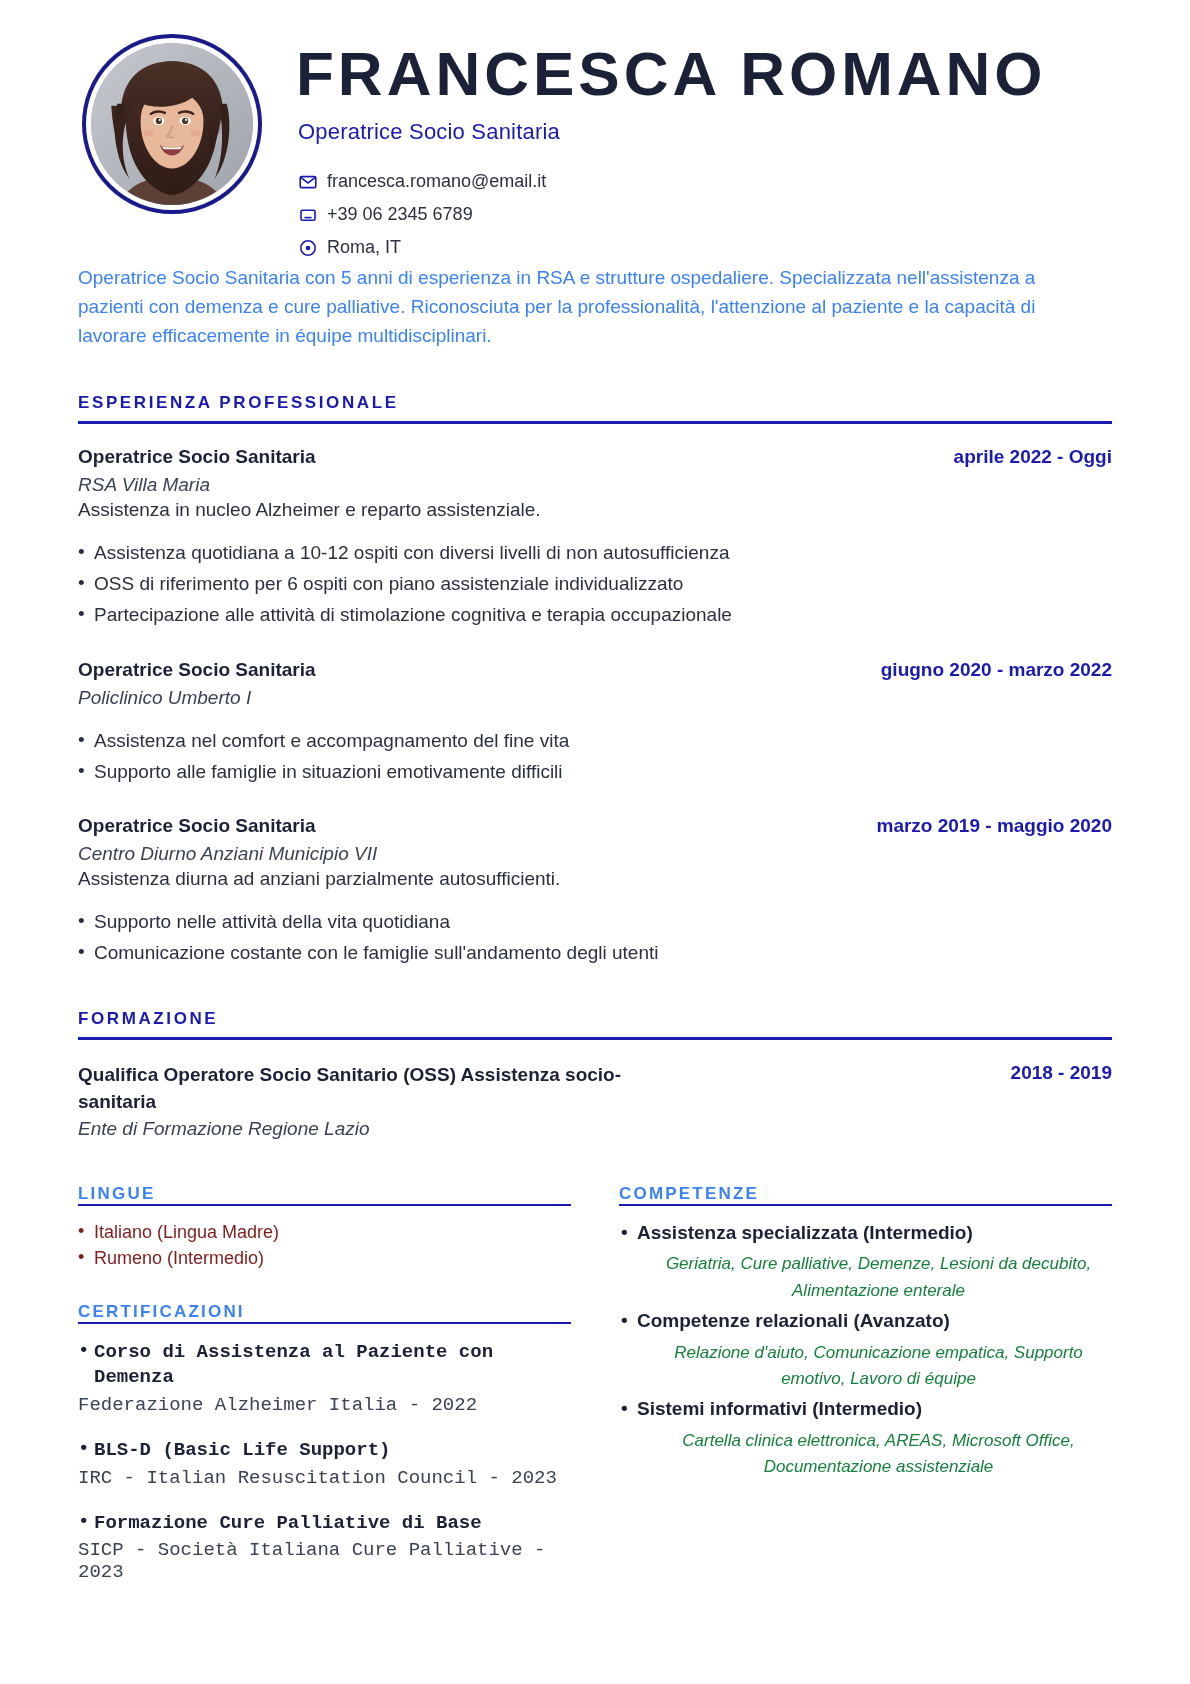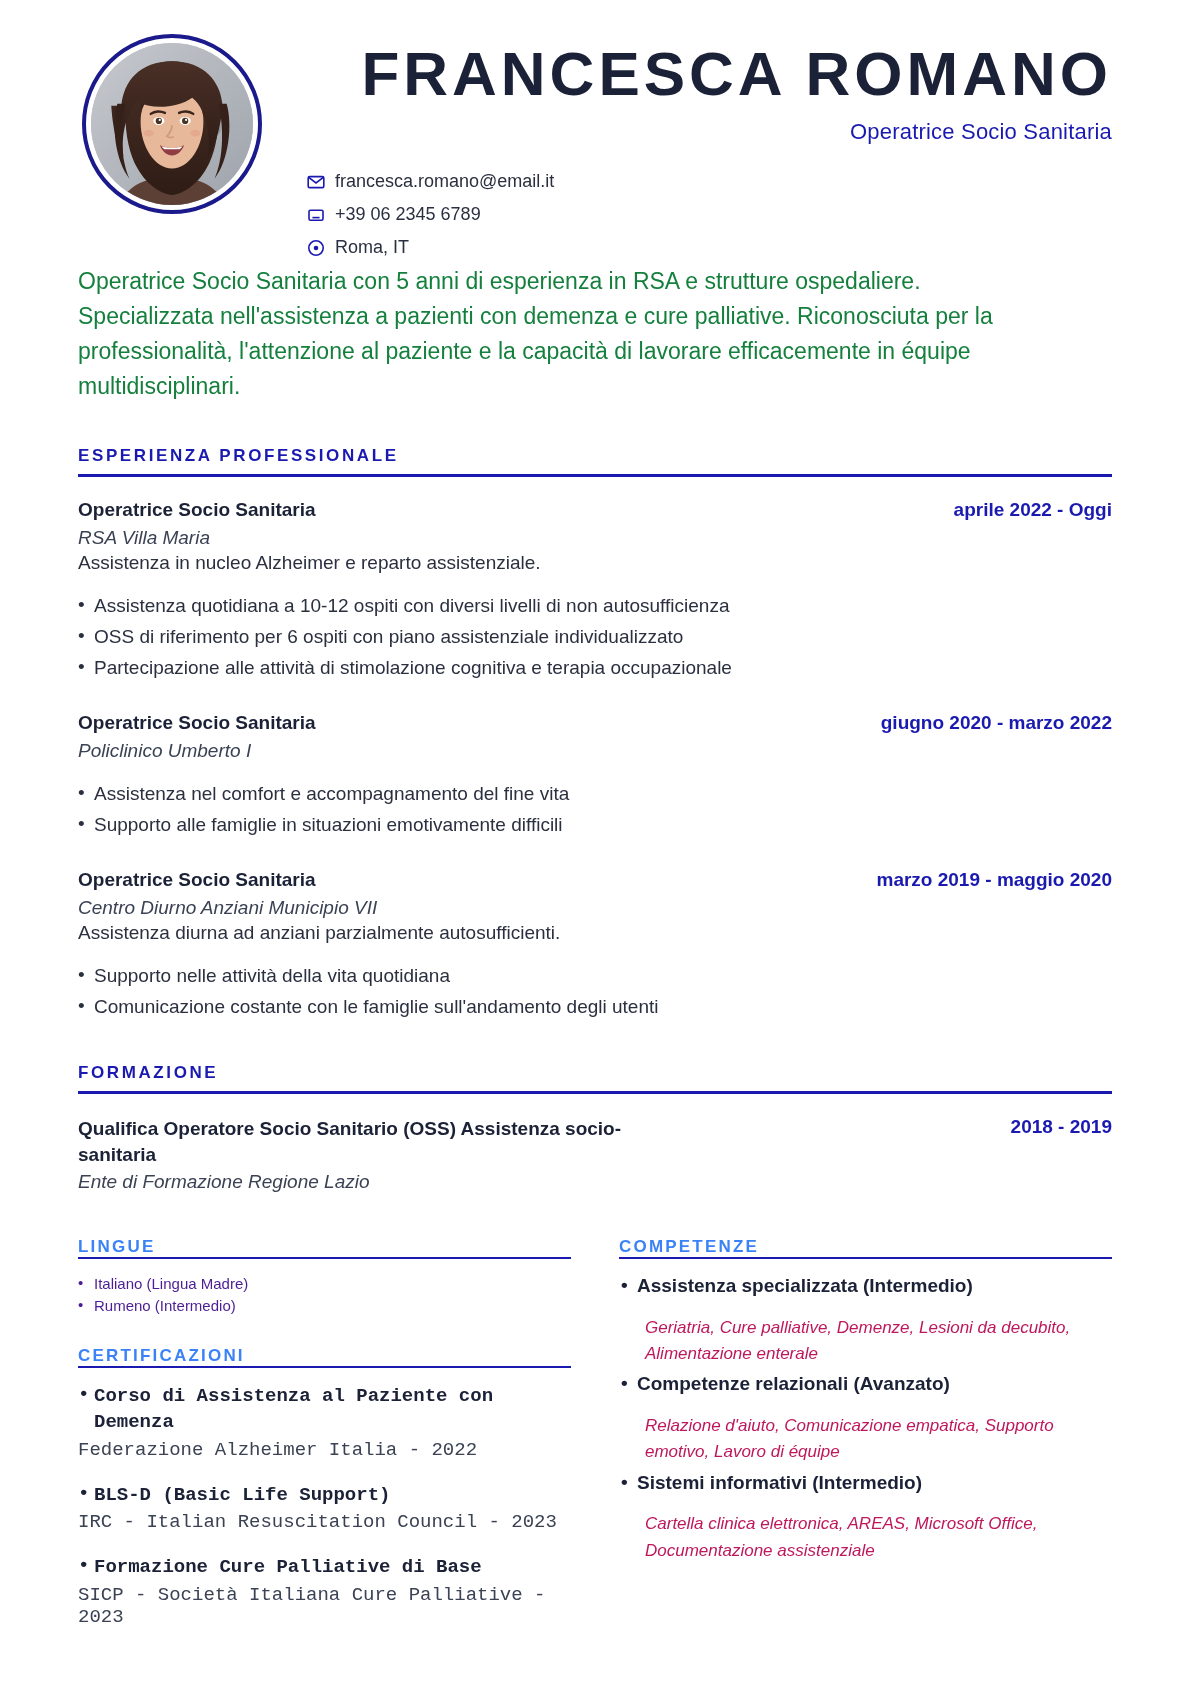--- a/index.html
+++ b/index.html
@@ -7,21 +7,21 @@
   body {
     width:1190px; height:1684px;
     font-family:"Liberation Sans", sans-serif;
     color:#1f2937;
     position:relative;
     overflow:hidden;
   }
   .page { width:1190px; height:1684px; padding:20px 78px 0 78px; position:relative; }
 
   
-  .header { display:flex; align-items:flex-start; gap:8px; position:relative; height:252px;text-align:right; }
+  .header { display:flex; align-items:flex-start; gap:0; position:relative; height:252px; }
   .photo-wrap { width:180px; height:180px; flex:0 0 180px; margin-top:14px; margin-left:4px; }
   .photo-ring {
     width:180px; height:180px; border-radius:50%;
     border:4px solid #1a1a8c; padding:5px; background:#fff;
   }
   .photo {
     width:100%; height:100%; border-radius:50%;
     overflow:hidden; position:relative; background:#b9bcc2;
   }
   .photo svg { display:block; width:100%; height:100%; }
@@ -34,21 +34,21 @@
     margin-left:-2px;
   }
   .role { font-size:22px; color:#1a1ab0; margin-top:14px; font-weight:400; letter-spacing:.2px;}
   .contacts { margin-top:26px; }
   .contact-row { display:flex; align-items:center; gap:9px; margin-bottom:12px; font-size:18px; color:#2b3040; }
   .contact-row .ic { width:20px; height:20px; flex:0 0 20px; display:block; color:#1a1ab0; }
   .contact-row .ic svg { display:block; width:20px; height:20px; }
 
   
   .summary {
-    font-size:23px; line-height:1.52; color:#15803d;
+    font-size:19px; line-height:1.52; color:#3b82f6;
     margin-top:-8px; margin-bottom:0; max-width:965px;
   }
 
   
   .section { margin-top:42px; }
   .sec-title {
     font-size:17px; font-weight:700; letter-spacing:2.6px;
     color:#1a1ab0; text-transform:uppercase; padding-bottom:8px;
   }
   .sec-rule { height:3px; background:#1a1ab0; width:100%; }
@@ -74,32 +74,32 @@
   
   .cols { display:flex; gap:48px; margin-top:44px; }
   .col { flex:1 1 0; min-width:0; }
   .sub-title {
     font-size:17px; font-weight:700; letter-spacing:2.2px;
     color:#3b82f6; text-transform:uppercase; 
   }
   .sub-rule { height:2px; background:#1a1ab0; width:100%; }
 
   .lang-list { list-style:none; margin-top:14px; }
-  .lang-list li { font-size:15px; color:#4c1d95; position:relative; padding-left:16px; line-height:1.44; }
+  .lang-list li { font-size:18px; color:#7f1d1d; position:relative; padding-left:16px; line-height:1.44; }
   .lang-list li:before { content:"\2022"; position:absolute; left:0; top:-1px; }
 
   .cert { margin-top:16px;font-family:Liberation Mono, monospace; }
   .cert-name { font-size:19px; font-weight:700; color:#1b2136; position:relative; padding-left:16px; line-height:1.35; }
   .cert-name:before { content:"\2022"; position:absolute; left:0; top:-1px; }
   .cert-meta { font-size:19px; color:#3a4254; margin-top:3px; }
 
   .skill { margin-top:4px; }
   .skill-name { font-size:19px; font-weight:700; color:#1b2136; position:relative; padding-left:18px; line-height:1.4; }
   .skill-name:before { content:"\2022"; position:absolute; left:2px; top:-1px; }
-  .skill-detail { font-size:17px; font-style:italic; color:#be185d; padding-left:26px; line-height:1.55; margin-top:15px; }
+  .skill-detail { font-size:17px; font-style:italic; color:#15803d; padding-left:26px; line-height:1.55; margin-top:5px;text-align:center; }
 
   .mt22 { margin-top:22px; }
   .mt30 { margin-top:30px; }
 </style>
 </head>
 <body>
 
 <div class="page">
 
   <div class="header">

